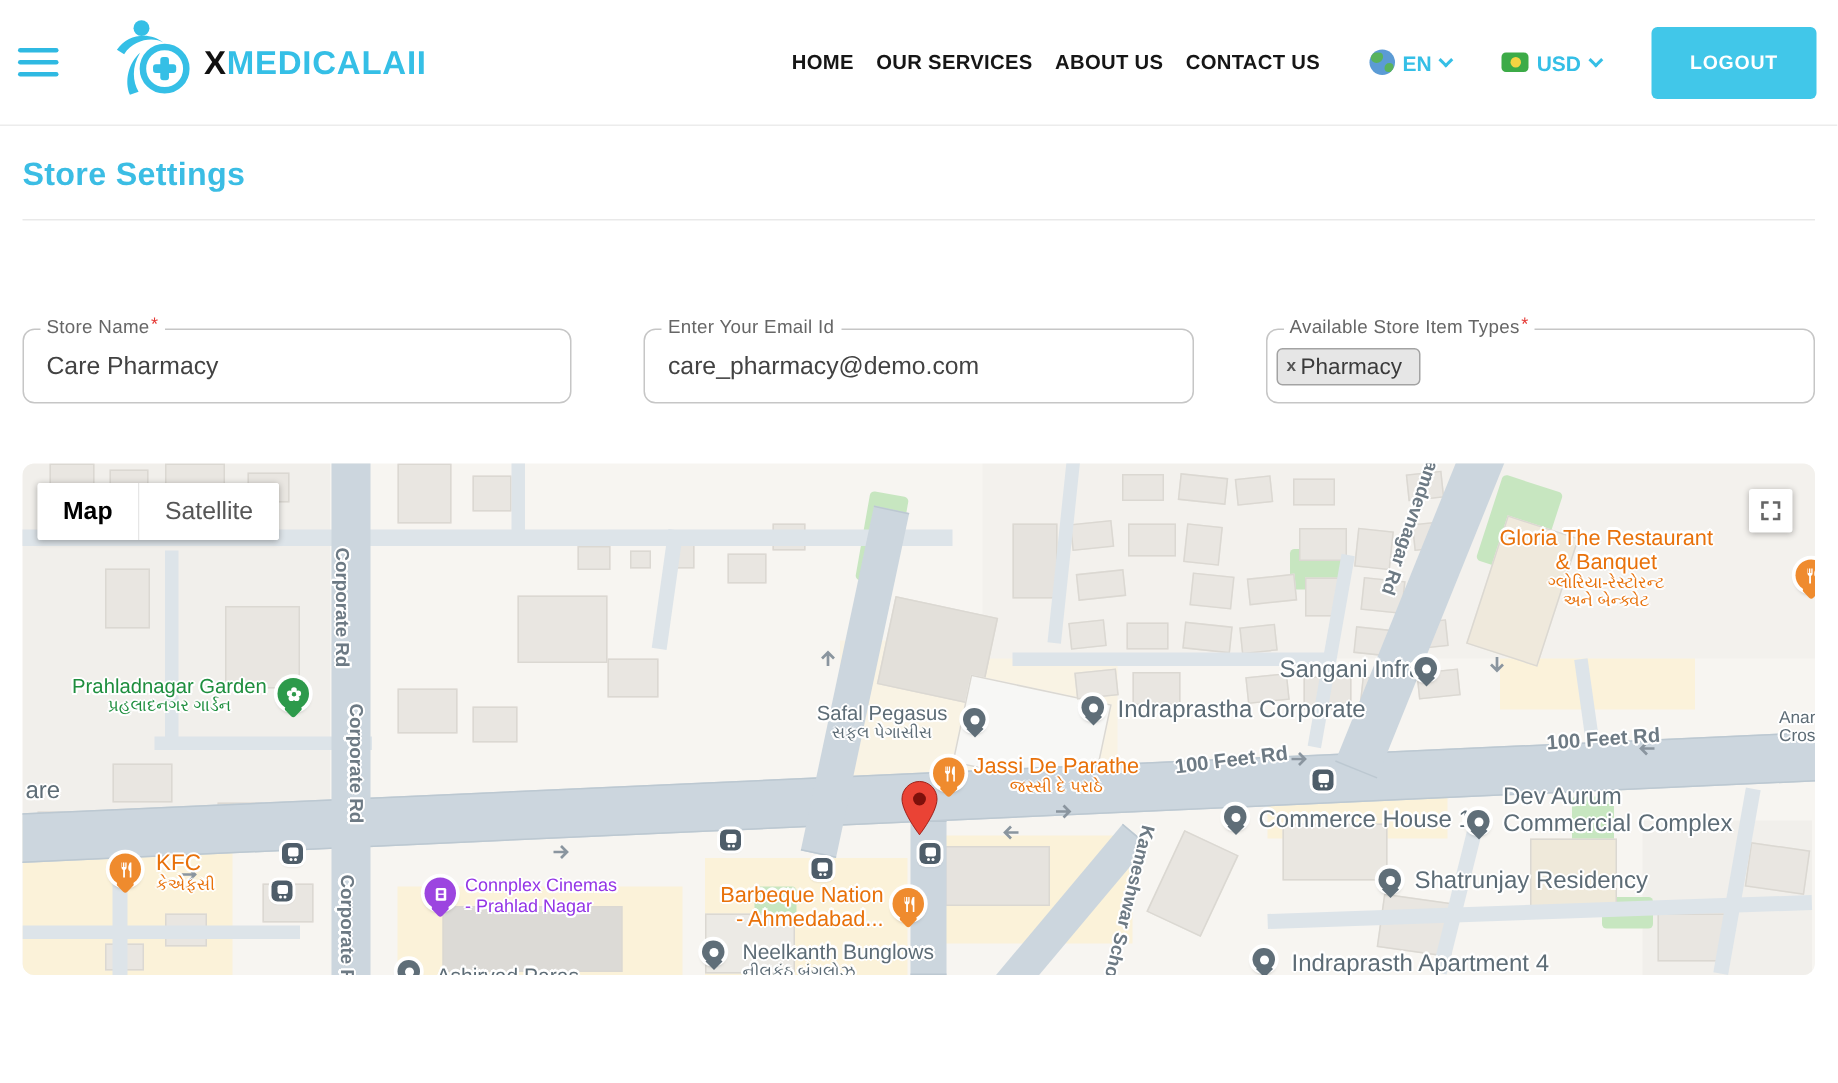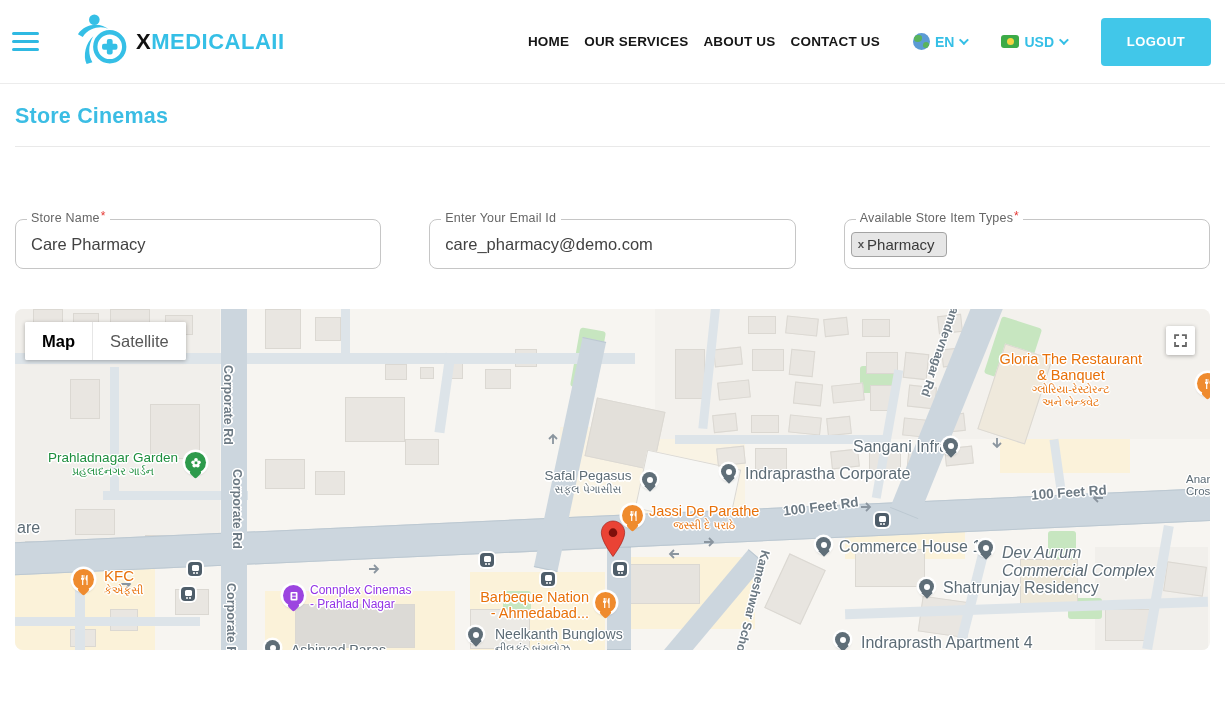--- a/index.html
+++ b/index.html
@@ -127,21 +127,21 @@
   </div>
   <div class="selector">
     <span class="banknote"></span>
     <span class="sel-label">USD</span>
     <span class="chev"></span>
   </div>
   <button class="logout-btn">LOGOUT</button>
 </div>
 
 <div class="main">
-  <h1 class="page-title">Store Cinemas</h1>
+  <h1 class="page-title">Store Settings</h1>
   <div class="divider"></div>
 
   <div class="form-grid">
     <div class="field">
       <span class="flabel"><span>Store Name</span><span class="req">*</span></span>
       <span>Care Pharmacy</span>
     </div>
     <div class="field">
       <span class="flabel"><span>Enter Your Email Id</span><span class="req"></span></span>
       <span>care_pharmacy@demo.com</span>
@@ -349,21 +349,21 @@
         <svg width="12" height="12" viewBox="0 0 12 12" fill="#fff">
             <path d="M3 1v3.4c0 .8.5 1.4 1.1 1.6V11h1.2V6c.6-.2 1.1-.8 1.1-1.6V1h-.9v3H4.9V1H4v3h-.6V1H3z"></path>
             <path d="M8.6 1c-.7 1.1-1.1 2.4-1.1 3.6 0 1 .4 1.8 1 2.1V11h1.1V1h-1z"></path>
           </svg>
       </div>
 
       <span class="poi-pin" style="left:801px;top:228px;"></span>
       <span class="mlabel c-gray halo" style="left:824px;top:229px;">Commerce House 1</span>
 
       <span class="poi-pin" style="left:963px;top:231px;"></span>
-      <div class="mlabel c-gray halo" style="left:987px;top:235px;font-style:italic;">
+      <div class="mlabel c-gray halo" style="left:987px;top:214px;">
         <div>Dev Aurum</div>
           <div>Commercial Complex</div>
       </div>
 
       <span class="poi-pin" style="left:904px;top:270px;"></span>
       <span class="mlabel c-gray halo" style="left:928px;top:270px;">Shatrunjay Residency</span>
 
       <span class="poi-pin" style="left:820px;top:323px;"></span>
       <span class="mlabel c-gray halo" style="left:846px;top:325px;">Indraprasth Apartment 4</span>
 

